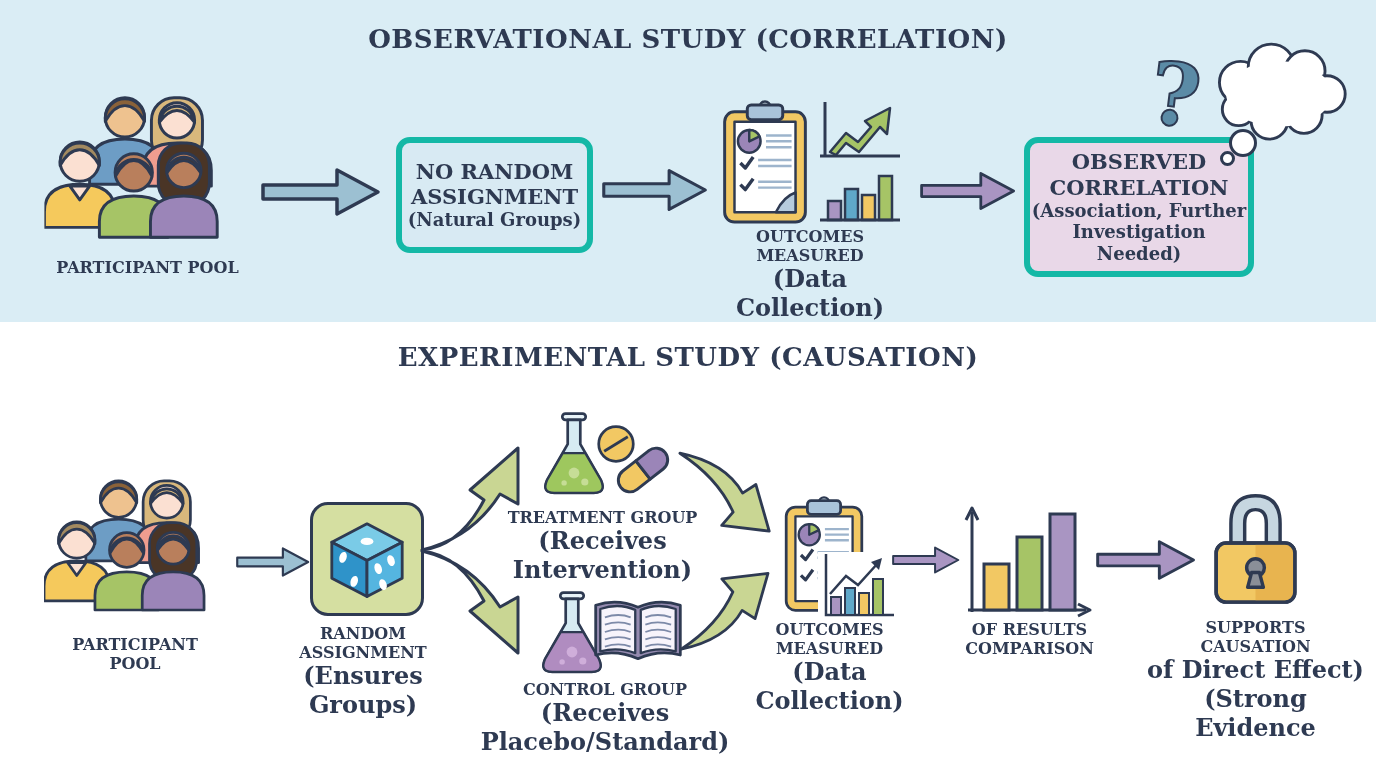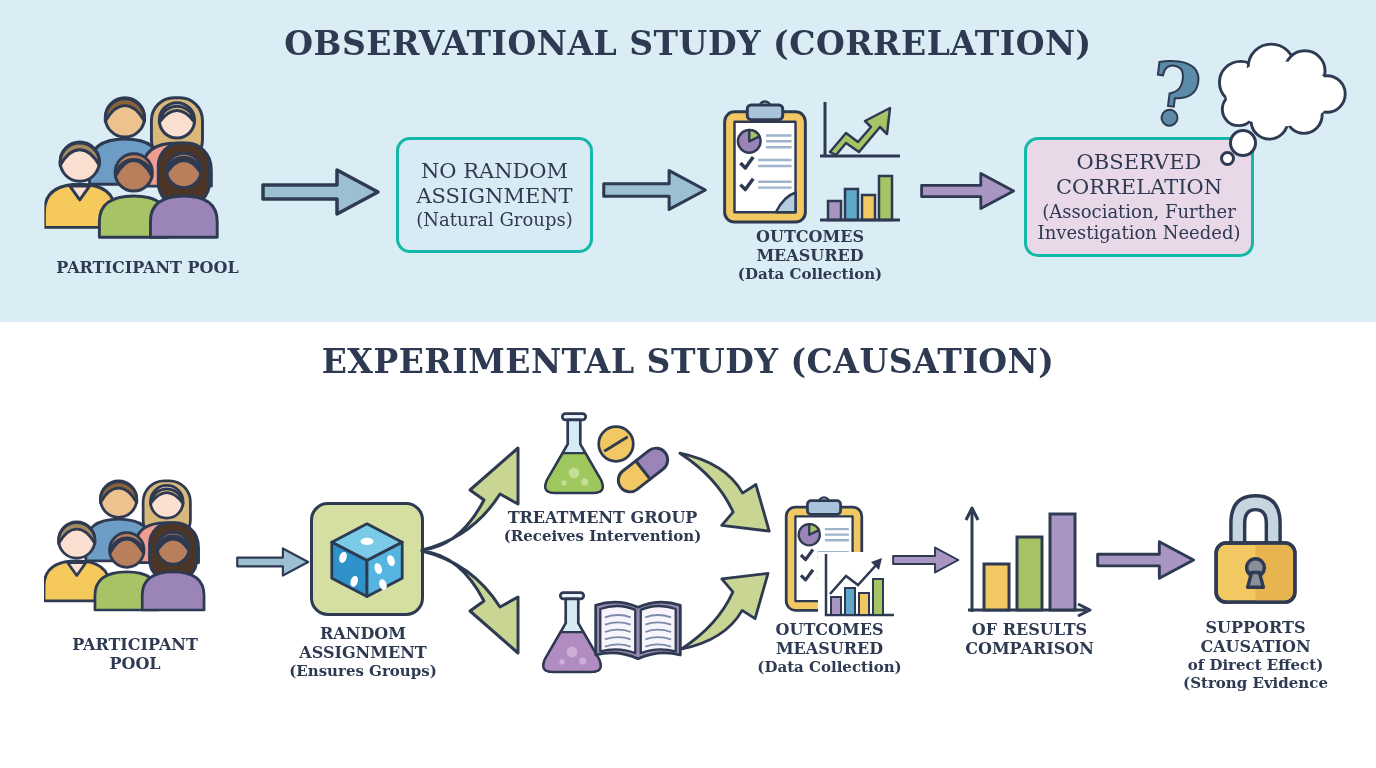--- a/index.html
+++ b/index.html
@@ -1,25 +1,25 @@
 <!DOCTYPE html>
 <html><head>
 <meta charset="utf-8">
 <style>
   html,body{margin:0;padding:0;background:#ffffff;}
   .stage{position:relative;width:1376px;height:768px;overflow:hidden;
          font-family:"DejaVu Serif","Liberation Serif",serif;color:#2e3a52;background:#ffffff;}
   .abs{position:absolute;}
   .band-top{left:0;top:0;width:1376px;height:322px;background:#daedf5;}
-  .section-title{left:0;width:1376px;text-align:center;font-size:33px;font-weight:bold;letter-spacing:0.5px;}
+  .section-title{left:0;width:1376px;text-align:center;font-size:26px;font-weight:bold;letter-spacing:0.5px;}
   .label{text-align:center;font-weight:bold;line-height:1.2;}
   .label .big{display:block;font-size:16px;}
-  .label .sub{display:block;font-size:15px;}
-  .box{border:3px solid #14b8a6;border-radius:14px;display:flex;flex-direction:column;
-       align-items:center;justify-content:center;text-align:center;font-weight:normal;line-height:1.2;box-sizing:border-box;}
+  .label .sub{display:block;font-size:24px;}
+  .box{border:6px solid #14b8a6;border-radius:14px;display:flex;flex-direction:column;
+       align-items:center;justify-content:center;text-align:center;font-weight:bold;line-height:1.2;box-sizing:border-box;}
   .box-blue{background:#d8eaf3;}
   .box-pink{background:#e9d8e8;}
   .box .t{display:block;font-size:21px;}
   .box .s{display:block;font-size:18px;}
   .dice-box{background:#d5dfa1;border:3px solid #2e3a52;border-radius:18px;
             display:flex;align-items:center;justify-content:center;box-sizing:border-box;}
   .qmark{font-size:86px;font-weight:bold;color:#5b8ba6;-webkit-text-stroke:2px #2e3a52;
          transform:rotate(7deg);line-height:1;}
   .bubble-circle{background:#ffffff;border:3px solid #2e3a52;border-radius:50%;box-sizing:border-box;}
   .cloud-text{text-align:center;font-weight:bold;font-size:19px;line-height:1.25;}
@@ -169,21 +169,21 @@
   <div class="abs label" style="left:700px;top:227px;width:220px;">
     <span class="big">OUTCOMES</span>
     <span class="big">MEASURED</span>
     <span class="sub">(Data Collection)</span>
   </div>
 
   <svg class="abs" style="left:920px;top:164px;" width="96" height="54" viewBox="0 0 120 56">
       <use href="#arrow-straight" fill="#a995c2"></use>
     </svg>
 
-  <div class="abs box box-pink" style="left:1024px;top:137px;width:230px;height:120px;">
+  <div class="abs box box-pink" style="left:1024px;top:137px;width:230px;height:140px;">
     <span class="t">OBSERVED</span>
     <span class="t">CORRELATION</span>
     <span class="s">(Association, Further</span>
     <span class="s">Investigation Needed)</span>
   </div>
 
   <div class="abs qmark" style="left:1150px;top:52px;">?</div>
 
   <svg class="abs" style="left:1206px;top:40px;" width="144" height="108" viewBox="0 0 150 112">
     <g stroke="#2e3a52" stroke-width="3" fill="#ffffff">
@@ -271,20 +271,24 @@
         <path d="M14 39 Q29 34 42 39"></path>
       <path d="M14 47 Q29 42 42 47"></path>
         <path d="M14 55 Q29 50 42 55"></path>
       <path d="M58 23 Q71 18 86 23"></path>
         <path d="M58 31 Q71 26 86 31"></path>
         <path d="M58 39 Q71 34 86 39"></path>
       <path d="M58 47 Q71 42 86 47"></path>
         <path d="M58 55 Q71 50 86 55"></path>
     </g>
   </svg>
+  <div class="abs label" style="left:440px;top:680px;width:330px;">
+    <span class="big">CONTROL GROUP</span>
+    <span class="sub">(Receives Placebo/Standard)</span>
+  </div>
 
   <svg class="abs" style="left:678px;top:566px;" width="95" height="85" viewBox="0 0 100 92">
     <path d="M2 90 Q50 80 68 48 L82 57 L96 8 L46 14 L58 28 Q42 64 2 90 Z" fill="#c9d693" stroke="#2e3a52" stroke-width="3" stroke-linejoin="round"></path>
   </svg>
 
   <svg class="abs" style="left:782px;top:496px;" width="84" height="118" viewBox="0 0 90 128">
       <use href="#clipboard"></use>
     </svg>
   <svg class="abs" style="left:818px;top:552px;" width="78" height="70" viewBox="0 0 78 70">
     <rect x="0" y="0" width="78" height="70" fill="#ffffff"></rect>

